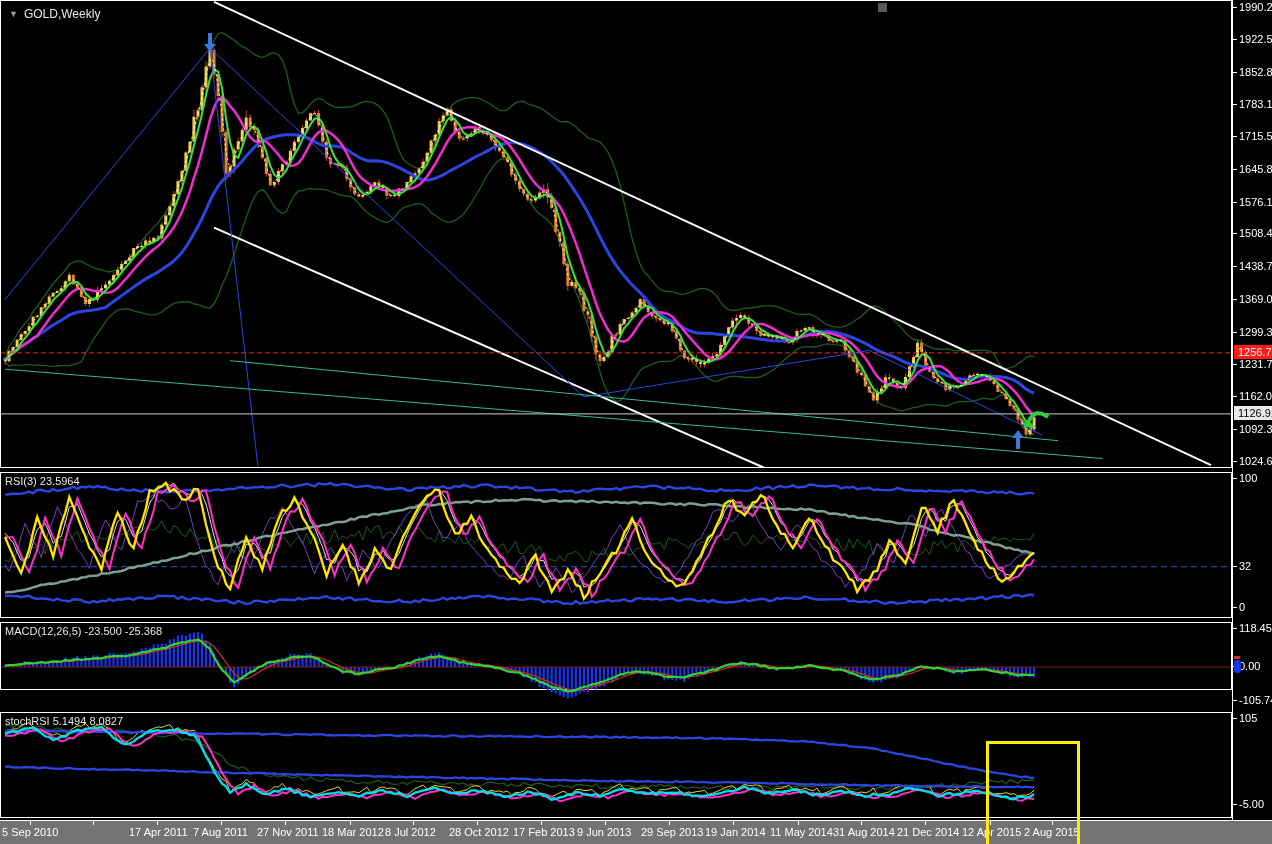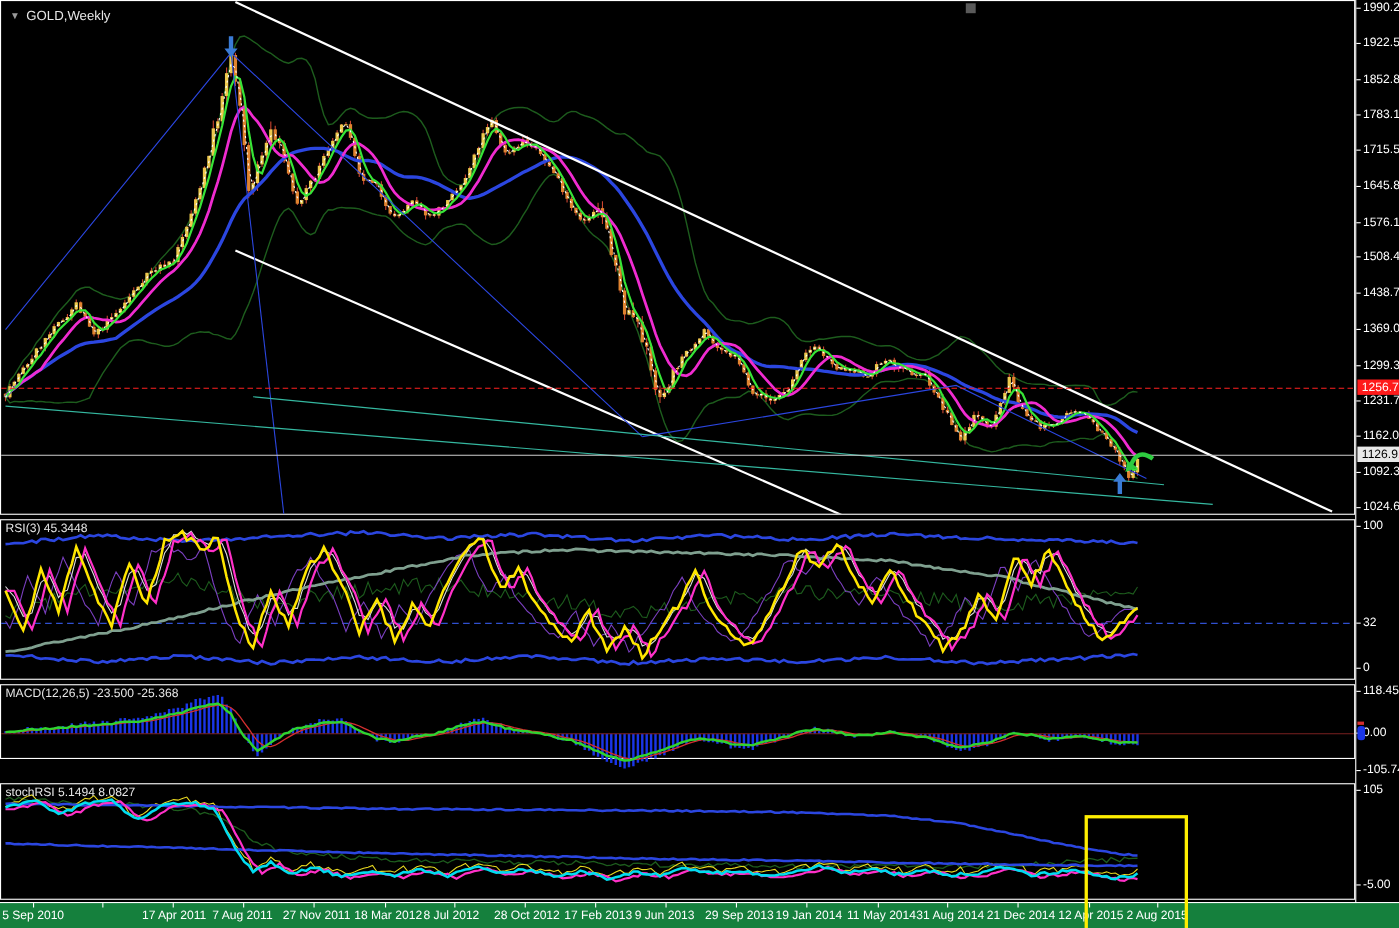--- a/index.html
+++ b/index.html
@@ -7,21 +7,21 @@
           font-family:"Liberation Sans",sans-serif;color:#fff;}
   .pane{position:absolute;left:0;width:1232px;background:#000;border:1px solid #ffffff;box-sizing:border-box;}
   .pane svg{position:absolute;left:0;top:0;}
   .pane-label{position:absolute;left:4px;top:2px;font-size:11px;color:#e6e6e6;white-space:nowrap;z-index:6;}
   #titlebar{position:absolute;left:8px;top:6px;font-size:12px;color:#e8e8e8;z-index:7;display:flex;align-items:center;gap:6px;}
   #titlebar .tri{color:#9a9a9a;font-size:9px;cursor:pointer;}
   #axis-col{position:absolute;left:1232px;top:0;width:40px;height:820px;border-left:1px solid #fff;box-sizing:border-box;background:#000;}
   .axis-label{position:absolute;left:6px;font-size:11px;color:#fff;white-space:nowrap;}
   .axis-tick{position:absolute;left:0;width:4px;height:1px;background:#fff;}
   .badge{position:absolute;left:1px;width:38px;font-size:11px;text-align:left;padding-left:4px;box-sizing:border-box;height:14px;line-height:14px;}
-  #date-strip{position:absolute;left:0;top:820px;width:1272px;height:24px;border-top:1px solid #fff;background:#15803d;box-sizing:border-box;}
+  #date-strip{position:absolute;left:0;top:820px;width:1272px;height:24px;border-top:1px solid #fff;background:#737373;box-sizing:border-box;}
   .date-label{position:absolute;top:5px;font-size:11px;color:#fff;white-space:nowrap;}
   .date-tick{position:absolute;top:0;width:1px;height:4px;background:#fff;}
   #highlight-rect{position:absolute;border:3px solid #ffee00;background:transparent;z-index:40;}
   #object-handle{position:absolute;background:#5a5a5a;z-index:8;}
   .axis-marker{position:absolute;z-index:5;}
 </style>
 </head>
 <body>
 
 <div id="screen">
@@ -318,21 +318,21 @@
         <path d="M0,93.7L1230,93.7" fill="none" stroke="#3050d0" stroke-width="1" stroke-dasharray="6,4"></path>
         <path d="M4.0,86.7L8.0,89.0L12.0,80.2L16.1,73.7L20.1,84.9L24.1,86.1L28.1,74.6L32.1,74.5L36.2,74.8L40.2,71.0L44.2,81.0L48.2,66.1L52.2,74.5L56.3,70.6L60.3,66.0L64.3,66.5L68.3,67.4L72.3,62.3L76.4,58.3L80.4,69.0L84.4,67.1L88.4,57.3L92.4,64.5L96.5,63.2L100.5,65.6L104.5,66.5L108.5,61.7L112.5,66.4L116.6,62.4L120.6,61.4L124.6,60.3L128.6,62.1L132.6,54.7L136.7,53.8L140.7,58.4L144.7,53.9L148.7,56.1L152.7,57.0L156.8,54.0L160.8,47.9L164.8,56.2L168.8,59.9L172.8,52.6L176.9,54.9L180.9,61.7L184.9,63.8L188.9,55.7L192.9,62.1L197.0,66.9L201.0,64.6L205.0,65.4L209.0,59.9L213.0,73.3L217.1,64.2L221.1,70.9L225.1,74.8L229.1,73.1L233.1,79.9L237.2,70.4L241.2,83.4L245.2,84.2L249.2,74.8L253.2,75.4L257.3,75.8L261.3,75.6L265.3,78.6L269.3,80.1L273.3,71.9L277.4,70.8L281.4,64.1L285.4,66.6L289.4,73.7L293.4,67.7L297.5,64.1L301.5,71.2L305.5,60.3L309.5,71.2L313.5,60.2L317.6,70.9L321.6,58.7L325.6,70.7L329.6,67.5L333.6,56.2L337.7,67.1L341.7,62.9L345.7,65.5L349.7,61.9L353.7,63.4L357.8,57.6L361.8,67.0L365.8,53.8L369.8,60.0L373.8,54.0L377.9,52.6L381.9,65.6L385.9,59.7L389.9,58.7L393.9,63.1L398.0,52.7L402.0,61.6L406.0,64.5L410.0,60.4L414.0,57.4L418.1,54.4L422.1,60.0L426.1,65.2L430.1,65.3L434.1,69.2L438.2,57.8L442.2,69.5L446.2,64.1L450.2,66.7L454.2,70.3L458.3,62.7L462.3,70.7L466.3,69.8L470.3,65.9L474.3,69.8L478.4,65.1L482.4,72.0L486.4,76.1L490.4,69.8L494.4,78.1L498.5,73.2L502.5,70.7L506.5,80.1L510.5,75.1L514.5,67.8L518.6,80.4L522.6,80.8L526.6,74.5L530.6,71.6L534.6,78.6L538.7,72.9L542.7,86.7L546.7,85.7L550.7,86.9L554.7,88.0L558.8,82.4L562.8,88.3L566.8,81.1L570.8,80.1L574.8,78.3L578.9,81.9L582.9,88.0L586.9,88.5L590.9,77.9L594.9,81.6L599.0,81.3L603.0,74.8L607.0,84.1L611.0,83.8L615.0,79.9L619.1,78.3L623.1,74.3L627.1,82.1L631.1,81.5L635.1,75.6L639.2,74.8L643.2,71.1L647.2,68.7L651.2,70.9L655.2,70.9L659.3,69.3L663.3,76.1L667.3,64.7L671.3,67.2L675.3,66.6L679.4,70.3L683.4,71.8L687.4,75.3L691.4,70.0L695.4,73.2L699.5,69.5L703.5,68.9L707.5,61.2L711.5,65.9L715.5,62.1L719.6,58.1L723.6,66.8L727.6,66.2L731.6,59.6L735.6,59.5L739.7,68.5L743.7,72.5L747.7,69.8L751.7,62.4L755.7,65.5L759.8,71.3L763.8,67.8L767.8,63.5L771.8,65.7L775.8,62.2L779.9,66.7L783.9,64.1L787.9,61.1L791.9,67.3L795.9,67.6L800.0,68.5L804.0,67.5L808.0,63.5L812.0,65.6L816.0,67.0L820.1,75.1L824.1,72.5L828.1,74.4L832.1,75.2L836.1,65.3L840.2,75.1L844.2,77.5L848.2,65.9L852.2,75.0L856.2,66.1L860.3,71.2L864.3,74.6L868.3,67.4L872.3,82.2L876.3,70.7L880.4,76.7L884.4,78.0L888.4,81.1L892.4,76.8L896.4,69.3L900.5,74.9L904.5,77.7L908.5,79.8L912.5,81.9L916.5,81.9L920.6,80.8L924.6,75.3L928.6,81.5L932.6,68.6L936.6,72.6L940.7,67.3L944.7,75.6L948.7,71.4L952.7,69.5L956.7,79.2L960.8,68.3L964.8,67.7L968.8,72.0L972.8,76.5L976.8,65.5L980.9,66.1L984.9,66.5L988.9,70.8L992.9,63.6L996.9,67.0L1001.0,65.7L1005.0,65.0L1009.0,68.7L1013.0,65.3L1017.0,66.7L1021.1,66.8L1025.1,65.8L1029.1,67.1L1033.1,60.6" fill="none" stroke="#1d5c1d" stroke-width="1"></path>
         <path d="M4.0,91.7L8.0,98.2L12.0,87.9L16.1,78.6L20.1,63.3L24.1,50.4L28.1,59.7L32.1,67.7L36.2,73.6L40.2,84.6L44.2,69.8L48.2,56.5L52.2,46.8L56.3,33.5L60.3,41.9L64.3,50.2L68.3,59.4L72.3,67.1L76.4,76.9L80.4,80.7L84.4,87.7L88.4,95.5L92.4,80.4L96.5,68.3L100.5,56.2L104.5,46.9L108.5,53.1L112.5,63.7L116.6,73.3L120.6,77.0L124.6,63.1L128.6,55.2L132.6,43.9L136.7,27.6L140.7,28.9L144.7,26.1L148.7,24.6L152.7,21.5L156.8,28.8L160.8,26.9L164.8,29.9L168.8,35.5L172.8,35.9L176.9,33.6L180.9,26.7L184.9,27.0L188.9,41.1L192.9,57.0L197.0,69.8L201.0,82.5L205.0,93.6L209.0,96.8L213.0,107.6L217.1,111.8L221.1,99.6L225.1,86.3L229.1,79.0L233.1,67.8L237.2,75.4L241.2,84.3L245.2,86.6L249.2,95.5L253.2,82.3L257.3,74.4L261.3,61.8L265.3,52.2L269.3,44.8L273.3,45.2L277.4,41.3L281.4,33.8L285.4,40.7L289.4,50.9L293.4,56.1L297.5,62.9L301.5,68.8L305.5,79.0L309.5,90.0L313.5,101.1L317.6,90.9L321.6,86.2L325.6,80.4L329.6,74.3L333.6,81.2L337.7,92.8L341.7,95.2L345.7,107.3L349.7,99.7L353.7,94.7L357.8,88.2L361.8,76.9L365.8,82.4L369.8,86.7L373.8,93.5L377.9,94.6L381.9,86.0L385.9,76.0L389.9,67.3L393.9,61.5L398.0,54.6L402.0,47.9L406.0,41.6L410.0,37.4L414.0,32.3L418.1,31.0L422.1,27.3L426.1,27.8L430.1,41.2L434.1,50.8L438.2,57.0L442.2,64.5L446.2,64.5L450.2,56.6L454.2,56.1L458.3,49.4L462.3,57.0L466.3,67.7L470.3,73.1L474.3,77.5L478.4,82.7L482.4,85.9L486.4,92.7L490.4,93.6L494.4,99.0L498.5,103.2L502.5,102.9L506.5,106.8L510.5,102.6L514.5,92.9L518.6,86.7L522.6,82.4L526.6,95.0L530.6,99.8L534.6,104.8L538.7,114.3L542.7,108.5L546.7,104.0L550.7,103.2L554.7,95.0L558.8,100.6L562.8,108.2L566.8,109.4L570.8,119.8L574.8,115.6L578.9,105.4L582.9,103.9L586.9,99.2L590.9,92.8L594.9,86.8L599.0,80.9L603.0,81.5L607.0,73.9L611.0,64.2L615.0,58.7L619.1,51.7L623.1,59.2L627.1,70.6L631.1,78.7L635.1,84.3L639.2,89.7L643.2,92.8L647.2,94.9L651.2,101.1L655.2,104.3L659.3,105.4L663.3,109.6L667.3,108.3L671.3,107.3L675.3,100.9L679.4,96.7L683.4,88.3L687.4,83.9L691.4,75.4L695.4,68.0L699.5,65.4L703.5,57.7L707.5,50.6L711.5,39.4L715.5,37.1L719.6,36.7L723.6,44.9L727.6,46.2L731.6,49.0L735.6,44.1L739.7,38.1L743.7,37.3L747.7,31.9L751.7,34.5L755.7,44.8L759.8,52.3L763.8,57.7L767.8,64.8L771.8,65.1L775.8,72.2L779.9,77.1L783.9,71.2L787.9,63.2L791.9,56.6L795.9,51.9L800.0,54.9L804.0,63.9L808.0,69.5L812.0,75.5L816.0,77.7L820.1,87.3L824.1,89.1L828.1,91.9L832.1,96.7L836.1,103.1L840.2,104.9L844.2,114.4L848.2,108.5L852.2,104.2L856.2,104.9L860.3,97.3L864.3,96.0L868.3,84.3L872.3,80.1L876.3,70.3L880.4,74.0L884.4,82.0L888.4,85.7L892.4,90.0L896.4,79.8L900.5,66.9L904.5,55.2L908.5,42.9L912.5,42.8L916.5,50.8L920.6,56.2L924.6,63.9L928.6,52.4L932.6,51.2L936.6,39.3L940.7,36.2L944.7,44.4L948.7,48.8L952.7,56.0L956.7,64.5L960.8,69.8L964.8,78.2L968.8,80.1L972.8,89.0L976.8,93.9L980.9,94.5L984.9,102.9L988.9,105.5L992.9,102.9L996.9,102.1L1001.0,97.7L1005.0,92.1L1009.0,92.2L1013.0,87.0L1017.0,83.3L1021.1,81.0L1025.1,81.0L1029.1,81.0L1033.1,81.0" fill="none" stroke="#7a3fbf" stroke-width="1"></path>
         <path d="M4.0,60.2L8.0,65.0L12.0,69.5L16.1,79.0L20.1,87.2L24.1,86.0L28.1,84.2L32.1,69.3L36.2,56.5L40.2,53.2L44.2,50.6L48.2,59.3L52.2,70.3L56.3,65.0L60.3,63.5L64.3,49.3L68.3,33.9L72.3,33.3L76.4,30.6L80.4,40.8L84.4,50.0L88.4,61.0L92.4,67.7L96.5,77.4L100.5,84.2L104.5,79.3L108.5,76.7L112.5,60.9L116.6,48.5L120.6,45.3L124.6,46.2L128.6,55.3L132.6,63.6L136.7,60.9L140.7,58.4L144.7,43.8L148.7,29.7L152.7,24.0L156.8,13.1L160.8,12.9L164.8,9.5L168.8,12.9L172.8,10.0L176.9,16.0L180.9,18.2L184.9,20.1L188.9,22.0L192.9,18.1L197.0,17.1L201.0,21.4L205.0,30.9L209.0,46.4L213.0,63.0L217.1,76.8L221.1,86.0L225.1,98.6L229.1,103.0L233.1,101.9L237.2,96.5L241.2,85.3L245.2,71.1L249.2,71.4L253.2,70.2L257.3,75.9L261.3,86.2L265.3,79.8L269.3,80.2L273.3,65.3L277.4,55.1L281.4,43.5L285.4,38.3L289.4,31.8L293.4,27.6L297.5,29.5L301.5,31.2L305.5,38.2L309.5,48.0L313.5,54.5L317.6,64.3L321.6,74.2L325.6,86.5L329.6,86.8L333.6,90.3L337.7,81.1L341.7,74.9L345.7,75.6L349.7,78.9L353.7,84.3L357.8,98.0L361.8,95.0L365.8,98.9L369.8,90.7L373.8,81.3L377.9,80.7L381.9,76.8L385.9,84.0L389.9,87.1L393.9,85.9L398.0,80.7L402.0,70.6L406.0,61.5L410.0,52.5L414.0,45.2L418.1,37.6L422.1,31.3L426.1,24.7L430.1,21.5L434.1,16.5L438.2,16.0L442.2,21.8L446.2,27.7L450.2,39.0L454.2,48.9L458.3,52.4L462.3,52.0L466.3,51.7L470.3,43.3L474.3,47.5L478.4,50.0L482.4,57.5L486.4,66.1L490.4,72.3L494.4,76.7L498.5,83.7L502.5,86.0L506.5,93.1L510.5,96.0L514.5,98.9L518.6,103.6L522.6,101.0L526.6,97.5L530.6,91.5L534.6,83.4L538.7,87.3L542.7,87.7L546.7,97.8L550.7,106.1L554.7,105.5L558.8,108.4L562.8,104.6L566.8,97.2L570.8,100.0L574.8,99.8L578.9,103.7L582.9,114.2L586.9,112.4L590.9,112.3L594.9,109.0L599.0,100.4L603.0,95.8L607.0,89.6L611.0,82.5L615.0,79.4L619.1,71.6L623.1,66.2L627.1,58.6L631.1,49.0L635.1,50.2L639.2,52.9L643.2,62.0L647.2,71.8L651.2,79.6L655.2,84.6L659.3,88.9L663.3,94.3L667.3,97.4L671.3,101.6L675.3,105.9L679.4,105.8L683.4,107.6L687.4,103.1L691.4,100.0L695.4,91.4L699.5,86.5L703.5,76.7L707.5,69.8L711.5,63.4L715.5,54.7L719.6,49.0L723.6,38.1L727.6,32.6L731.6,26.1L735.6,29.5L739.7,30.1L743.7,36.4L747.7,34.2L751.7,32.3L755.7,29.1L759.8,22.5L763.8,23.5L767.8,26.5L771.8,32.4L775.8,41.4L779.9,49.9L783.9,53.1L787.9,61.3L791.9,64.4L795.9,65.0L800.0,63.1L804.0,55.9L808.0,48.5L812.0,46.6L816.0,49.2L820.1,54.2L824.1,62.8L828.1,67.4L832.1,76.3L836.1,78.7L840.2,85.8L844.2,89.7L848.2,95.1L852.2,98.8L856.2,108.1L860.3,105.6L864.3,108.5L868.3,105.6L872.3,98.6L876.3,98.3L880.4,87.1L884.4,83.9L888.4,71.4L892.4,71.2L896.4,70.3L900.5,74.5L904.5,81.7L908.5,77.8L912.5,72.6L916.5,60.0L920.6,45.4L924.6,38.6L928.6,36.3L932.6,39.4L936.6,48.5L940.7,44.8L944.7,48.5L948.7,35.0L952.7,32.4L956.7,30.5L960.8,31.3L964.8,40.3L968.8,47.7L972.8,55.0L976.8,64.8L980.9,68.9L984.9,78.9L988.9,82.9L992.9,88.3L996.9,96.0L1001.0,97.9L1005.0,101.2L1009.0,102.2L1013.0,98.2L1017.0,94.4L1021.1,91.9L1025.1,85.6L1029.1,83.5L1033.1,79.2" fill="none" stroke="#dedede" stroke-width="1"></path>
         <path d="M4.0,119.4L8.0,119.0L12.0,118.9L16.1,118.1L20.1,117.4L24.1,116.7L28.1,115.7L32.1,114.4L36.2,113.2L40.2,111.8L44.2,111.5L48.2,110.5L52.2,110.7L56.3,110.1L60.3,108.6L64.3,108.2L68.3,107.0L72.3,106.1L76.4,106.4L80.4,104.5L84.4,104.2L88.4,102.9L92.4,102.8L96.5,102.5L100.5,100.4L104.5,100.4L108.5,100.2L112.5,99.0L116.6,98.8L120.6,98.0L124.6,96.7L128.6,94.5L132.6,94.7L136.7,93.0L140.7,93.1L144.7,91.8L148.7,91.0L152.7,89.3L156.8,89.7L160.8,87.7L164.8,87.7L168.8,86.5L172.8,85.1L176.9,84.8L180.9,83.7L184.9,82.6L188.9,80.3L192.9,81.0L197.0,80.0L201.0,77.8L205.0,78.1L209.0,77.2L213.0,76.0L217.1,73.7L221.1,72.6L225.1,72.1L229.1,72.5L233.1,71.0L237.2,70.7L241.2,68.3L245.2,68.6L249.2,67.6L253.2,67.0L257.3,65.0L261.3,63.9L265.3,62.8L269.3,63.2L273.3,62.3L277.4,60.9L281.4,59.7L285.4,59.4L289.4,58.4L293.4,57.6L297.5,56.3L301.5,56.3L305.5,55.0L309.5,54.6L313.5,53.2L317.6,53.5L321.6,51.9L325.6,52.0L329.6,51.0L333.6,49.5L337.7,49.1L341.7,48.9L345.7,48.2L349.7,45.9L353.7,46.5L357.8,44.1L361.8,43.6L365.8,43.7L369.8,41.8L373.8,41.0L377.9,41.8L381.9,40.6L385.9,40.3L389.9,38.8L393.9,38.3L398.0,37.5L402.0,37.1L406.0,35.4L410.0,34.4L414.0,34.5L418.1,32.6L422.1,31.6L426.1,31.6L430.1,32.5L434.1,32.1L438.2,31.0L442.2,31.4L446.2,29.8L450.2,30.1L454.2,29.2L458.3,29.2L462.3,28.7L466.3,28.4L470.3,29.9L474.3,27.9L478.4,27.9L482.4,29.1L486.4,28.7L490.4,28.6L494.4,26.8L498.5,27.9L502.5,27.2L506.5,27.4L510.5,27.0L514.5,27.7L518.6,26.9L522.6,26.0L526.6,26.2L530.6,26.4L534.6,27.2L538.7,26.8L542.7,28.6L546.7,28.2L550.7,27.4L554.7,27.3L558.8,28.7L562.8,28.0L566.8,27.9L570.8,27.8L574.8,29.1L578.9,27.8L582.9,28.1L586.9,28.9L590.9,27.8L594.9,28.9L599.0,29.8L603.0,28.8L607.0,28.7L611.0,29.7L615.0,28.7L619.1,29.8L623.1,29.5L627.1,30.2L631.1,29.3L635.1,29.0L639.2,30.7L643.2,29.6L647.2,29.8L651.2,29.7L655.2,30.2L659.3,31.3L663.3,31.4L667.3,30.4L671.3,30.6L675.3,31.7L679.4,30.6L683.4,32.2L687.4,30.5L691.4,30.6L695.4,31.3L699.5,32.0L703.5,32.4L707.5,31.2L711.5,31.2L715.5,31.3L719.6,32.2L723.6,33.1L727.6,32.8L731.6,33.7L735.6,33.0L739.7,33.2L743.7,34.5L747.7,34.8L751.7,33.1L755.7,34.2L759.8,33.7L763.8,35.3L767.8,35.0L771.8,34.7L775.8,35.5L779.9,36.0L783.9,36.3L787.9,35.7L791.9,36.4L795.9,37.0L800.0,35.6L804.0,36.8L808.0,36.1L812.0,37.0L816.0,38.4L820.1,37.9L824.1,38.6L828.1,40.8L832.1,40.6L836.1,40.8L840.2,41.9L844.2,41.6L848.2,43.6L852.2,43.1L856.2,44.7L860.3,44.9L864.3,44.8L868.3,45.9L872.3,46.8L876.3,46.3L880.4,47.5L884.4,48.3L888.4,48.4L892.4,49.3L896.4,50.3L900.5,50.5L904.5,49.9L908.5,50.4L912.5,51.2L916.5,52.1L920.6,53.2L924.6,54.3L928.6,56.8L932.6,57.2L936.6,58.7L940.7,59.6L944.7,60.1L948.7,61.4L952.7,62.6L956.7,61.9L960.8,62.8L964.8,64.0L968.8,64.7L972.8,67.5L976.8,67.8L980.9,69.5L984.9,68.7L988.9,69.5L992.9,71.4L996.9,71.6L1001.0,73.0L1005.0,75.2L1009.0,74.7L1013.0,76.5L1017.0,76.7L1021.1,78.6L1025.1,78.2L1029.1,79.8L1033.1,80.8" fill="none" stroke="#7fa08f" stroke-width="2.5"></path>
         <path d="M4.0,21.6L8.0,21.3L12.0,20.7L16.1,20.8L20.1,20.9L24.1,19.8L28.1,18.6L32.1,20.3L36.2,17.0L40.2,16.8L44.2,18.0L48.2,18.6L52.2,16.0L56.3,18.0L60.3,17.1L64.3,16.2L68.3,15.5L72.3,13.6L76.4,15.9L80.4,13.7L84.4,14.5L88.4,13.2L92.4,14.6L96.5,13.1L100.5,14.3L104.5,13.8L108.5,16.0L112.5,16.4L116.6,17.2L120.6,15.6L124.6,17.1L128.6,17.6L132.6,16.6L136.7,17.7L140.7,18.7L144.7,16.2L148.7,17.7L152.7,17.3L156.8,17.5L160.8,18.1L164.8,19.5L168.8,18.8L172.8,18.2L176.9,19.9L180.9,18.4L184.9,17.2L188.9,16.9L192.9,18.4L197.0,17.7L201.0,18.4L205.0,16.7L209.0,18.3L213.0,16.9L217.1,16.4L221.1,17.5L225.1,16.4L229.1,15.8L233.1,16.1L237.2,14.5L241.2,14.0L245.2,15.3L249.2,14.7L253.2,14.3L257.3,14.4L261.3,13.6L265.3,14.8L269.3,14.2L273.3,14.4L277.4,12.6L281.4,11.7L285.4,12.9L289.4,14.2L293.4,13.6L297.5,12.4L301.5,12.0L305.5,10.7L309.5,11.8L313.5,13.3L317.6,10.2L321.6,11.3L325.6,11.2L329.6,10.0L333.6,12.3L337.7,12.0L341.7,10.9L345.7,11.3L349.7,12.3L353.7,13.9L357.8,13.9L361.8,13.3L365.8,12.6L369.8,13.5L373.8,14.7L377.9,14.3L381.9,15.3L385.9,16.5L389.9,16.0L393.9,15.7L398.0,15.0L402.0,15.3L406.0,17.6L410.0,17.7L414.0,15.4L418.1,14.6L422.1,14.7L426.1,15.8L430.1,13.6L434.1,14.8L438.2,14.6L442.2,13.4L446.2,15.4L450.2,15.0L454.2,12.9L458.3,13.9L462.3,12.1L466.3,12.8L470.3,14.6L474.3,14.0L478.4,12.2L482.4,11.5L486.4,11.5L490.4,12.7L494.4,14.6L498.5,13.7L502.5,13.9L506.5,13.9L510.5,15.9L514.5,13.5L518.6,15.2L522.6,14.7L526.6,14.5L530.6,14.6L534.6,17.3L538.7,17.5L542.7,17.1L546.7,17.0L550.7,16.6L554.7,16.6L558.8,19.2L562.8,17.9L566.8,18.1L570.8,17.7L574.8,19.7L578.9,19.0L582.9,17.2L586.9,18.7L590.9,17.0L594.9,15.9L599.0,15.7L603.0,16.0L607.0,16.3L611.0,16.3L615.0,15.0L619.1,16.8L623.1,14.8L627.1,14.6L631.1,13.9L635.1,13.2L639.2,14.1L643.2,14.2L647.2,13.1L651.2,12.8L655.2,12.8L659.3,14.2L663.3,15.8L667.3,13.5L671.3,14.5L675.3,15.6L679.4,15.0L683.4,15.4L687.4,14.2L691.4,15.9L695.4,16.0L699.5,15.6L703.5,17.3L707.5,18.1L711.5,17.7L715.5,18.4L719.6,16.0L723.6,17.7L727.6,17.2L731.6,17.9L735.6,17.1L739.7,17.4L743.7,17.9L747.7,17.7L751.7,16.6L755.7,14.5L759.8,16.5L763.8,14.6L767.8,13.6L771.8,16.2L775.8,13.9L779.9,13.1L783.9,14.4L787.9,13.9L791.9,12.2L795.9,14.5L800.0,14.0L804.0,13.9L808.0,11.8L812.0,11.7L816.0,12.9L820.1,13.0L824.1,13.5L828.1,13.1L832.1,12.7L836.1,12.9L840.2,15.4L844.2,14.1L848.2,14.6L852.2,13.8L856.2,16.3L860.3,15.4L864.3,15.4L868.3,14.7L872.3,17.0L876.3,16.4L880.4,17.0L884.4,17.1L888.4,17.3L892.4,16.6L896.4,15.1L900.5,16.0L904.5,17.2L908.5,17.1L912.5,17.8L916.5,17.7L920.6,17.5L924.6,18.6L928.6,17.3L932.6,18.1L936.6,17.8L940.7,18.4L944.7,18.2L948.7,19.0L952.7,17.4L956.7,17.6L960.8,17.2L964.8,18.7L968.8,17.4L972.8,17.5L976.8,19.1L980.9,18.9L984.9,20.0L988.9,19.7L992.9,18.3L996.9,19.5L1001.0,18.7L1005.0,20.5L1009.0,18.6L1013.0,20.1L1017.0,21.3L1021.1,21.2L1025.1,20.3L1029.1,19.7L1033.1,20.6" fill="none" stroke="#2b46e0" stroke-width="2.4"></path>
         <path d="M4.0,122.9L8.0,122.7L12.0,123.0L16.1,123.2L20.1,124.2L24.1,123.2L28.1,122.7L32.1,125.0L36.2,126.0L40.2,125.4L44.2,125.8L48.2,126.2L52.2,127.5L56.3,125.6L60.3,127.4L64.3,127.6L68.3,128.5L72.3,126.2L76.4,126.5L80.4,127.1L84.4,129.0L88.4,129.7L92.4,128.1L96.5,129.3L100.5,127.8L104.5,128.3L108.5,126.2L112.5,128.0L116.6,126.2L120.6,126.7L124.6,125.6L128.6,125.5L132.6,126.8L136.7,124.6L140.7,124.4L144.7,125.8L148.7,125.5L152.7,125.4L156.8,122.7L160.8,123.0L164.8,123.0L168.8,123.2L172.8,122.9L176.9,125.9L180.9,123.7L184.9,125.9L188.9,126.6L192.9,125.0L197.0,125.4L201.0,127.2L205.0,125.7L209.0,126.1L213.0,127.7L217.1,128.3L221.1,127.6L225.1,127.0L229.1,129.1L233.1,130.4L237.2,127.9L241.2,129.5L245.2,130.9L249.2,130.4L253.2,127.9L257.3,127.6L261.3,128.6L265.3,129.5L269.3,127.7L273.3,128.8L277.4,126.6L281.4,126.5L285.4,126.7L289.4,126.8L293.4,127.2L297.5,125.1L301.5,126.5L305.5,125.9L309.5,124.9L313.5,125.0L317.6,125.4L321.6,124.0L325.6,123.3L329.6,125.0L333.6,125.9L337.7,124.6L341.7,126.7L345.7,125.0L349.7,124.4L353.7,127.2L357.8,126.6L361.8,126.4L365.8,125.7L369.8,127.7L373.8,128.4L377.9,128.0L381.9,128.6L385.9,129.1L389.9,129.1L393.9,128.3L398.0,126.8L402.0,128.7L406.0,129.0L410.0,129.6L414.0,127.6L418.1,129.1L422.1,126.1L426.1,127.3L430.1,127.8L434.1,127.4L438.2,126.4L442.2,124.7L446.2,126.7L450.2,125.0L454.2,125.7L458.3,124.3L462.3,125.6L466.3,124.4L470.3,123.3L474.3,123.0L478.4,123.0L482.4,124.5L486.4,122.8L490.4,123.3L494.4,124.0L498.5,125.5L502.5,124.9L506.5,126.5L510.5,125.8L514.5,125.7L518.6,126.9L522.6,126.9L526.6,125.9L530.6,125.4L534.6,126.2L538.7,126.4L542.7,129.3L546.7,127.7L550.7,129.1L554.7,128.0L558.8,129.0L562.8,130.7L566.8,130.4L570.8,131.2L574.8,128.0L578.9,130.7L582.9,129.7L586.9,129.7L590.9,128.0L594.9,129.7L599.0,128.1L603.0,128.1L607.0,126.6L611.0,128.6L615.0,127.6L619.1,127.5L623.1,126.2L627.1,128.1L631.1,128.0L635.1,125.6L639.2,125.1L643.2,126.3L647.2,125.5L651.2,126.5L655.2,125.7L659.3,127.0L663.3,126.4L667.3,125.6L671.3,125.3L675.3,127.6L679.4,127.8L683.4,126.2L687.4,126.0L691.4,126.3L695.4,127.9L699.5,128.1L703.5,127.0L707.5,129.1L711.5,126.9L715.5,128.7L719.6,129.0L723.6,129.7L727.6,129.2L731.6,129.2L735.6,128.6L739.7,128.0L743.7,126.4L747.7,128.3L751.7,127.1L755.7,126.6L759.8,126.0L763.8,125.9L767.8,127.9L771.8,127.5L775.8,125.1L779.9,125.9L783.9,124.9L787.9,125.1L791.9,125.5L795.9,125.9L800.0,125.3L804.0,123.5L808.0,124.5L812.0,125.8L816.0,126.5L820.1,126.4L824.1,126.5L828.1,126.4L832.1,126.4L836.1,126.4L840.2,126.1L844.2,125.5L848.2,128.3L852.2,127.6L856.2,128.8L860.3,129.0L864.3,128.3L868.3,129.4L872.3,127.9L876.3,127.8L880.4,129.5L884.4,130.8L888.4,129.3L892.4,129.3L896.4,130.7L900.5,129.9L904.5,129.9L908.5,127.9L912.5,129.3L916.5,128.5L920.6,128.4L924.6,129.6L928.6,127.0L932.6,127.1L936.6,126.2L940.7,128.1L944.7,125.8L948.7,128.0L952.7,126.2L956.7,125.7L960.8,127.7L964.8,126.1L968.8,125.4L972.8,126.2L976.8,125.0L980.9,123.9L984.9,126.5L988.9,124.8L992.9,123.5L996.9,123.6L1001.0,122.6L1005.0,124.7L1009.0,124.7L1013.0,122.3L1017.0,122.3L1021.1,123.6L1025.1,122.5L1029.1,121.6L1033.1,122.5" fill="none" stroke="#2b46e0" stroke-width="2.4"></path>
         <path d="M4.0,64.2L8.0,64.2L12.0,64.2L16.1,73.4L20.1,82.2L24.1,91.7L28.1,99.1L32.1,87.4L36.2,76.8L40.2,59.3L44.2,44.7L48.2,55.2L52.2,64.4L56.3,71.0L60.3,83.6L64.3,66.7L68.3,51.6L72.3,40.5L76.4,25.4L80.4,35.0L84.4,44.4L88.4,54.8L92.4,63.6L96.5,74.9L100.5,79.2L104.5,87.1L108.5,96.1L112.5,78.9L116.6,65.1L120.6,51.3L124.6,40.6L128.6,47.7L132.6,59.9L136.7,70.7L140.7,74.9L144.7,59.1L148.7,50.1L152.7,37.2L156.8,18.6L160.8,20.0L164.8,16.9L168.8,15.2L172.8,11.6L176.9,20.0L180.9,17.8L184.9,21.2L188.9,27.6L192.9,28.1L197.0,25.5L201.0,17.6L205.0,18.0L209.0,34.0L213.0,52.2L217.1,66.7L221.1,81.3L225.1,93.9L229.1,97.6L233.1,109.9L237.2,114.7L241.2,100.8L245.2,85.6L249.2,77.3L253.2,64.5L257.3,73.2L261.3,83.3L265.3,86.0L269.3,96.1L273.3,81.1L277.4,72.0L281.4,57.6L285.4,46.6L289.4,38.2L293.4,38.6L297.5,34.3L301.5,25.7L305.5,33.6L309.5,45.2L313.5,51.1L317.6,58.9L321.6,65.7L325.6,77.2L329.6,89.9L333.6,102.5L337.7,90.8L341.7,85.5L345.7,78.8L349.7,71.9L353.7,79.8L357.8,93.0L361.8,95.8L365.8,109.5L369.8,100.9L373.8,95.2L377.9,87.7L381.9,74.9L385.9,81.1L389.9,86.0L393.9,93.8L398.0,95.1L402.0,85.2L406.0,73.9L410.0,63.9L414.0,57.2L418.1,49.4L422.1,41.8L426.1,34.6L430.1,29.7L434.1,24.0L438.2,22.4L442.2,18.3L446.2,18.9L450.2,34.1L454.2,45.1L458.3,52.2L462.3,60.7L466.3,60.7L470.3,51.7L474.3,51.1L478.4,43.5L482.4,52.1L486.4,64.3L490.4,70.5L494.4,75.5L498.5,81.5L502.5,85.2L506.5,92.9L510.5,93.9L514.5,100.0L518.6,104.8L522.6,104.5L526.6,108.9L530.6,104.2L534.6,93.1L538.7,86.0L542.7,81.1L546.7,95.5L550.7,101.0L554.7,106.7L558.8,117.5L562.8,110.9L566.8,105.8L570.8,104.9L574.8,95.6L578.9,101.8L582.9,110.6L586.9,112.0L590.9,123.8L594.9,119.0L599.0,107.4L603.0,105.6L607.0,100.3L611.0,93.0L615.0,86.1L619.1,79.4L623.1,80.1L627.1,71.4L631.1,60.4L635.1,54.1L639.2,46.1L643.2,54.6L647.2,67.6L651.2,76.9L655.2,83.3L659.3,89.4L663.3,93.0L667.3,95.4L671.3,102.4L675.3,106.1L679.4,107.4L683.4,112.1L687.4,110.7L691.4,109.6L695.4,102.2L699.5,97.4L703.5,87.9L707.5,82.8L711.5,73.2L715.5,64.7L719.6,61.7L723.6,52.9L727.6,44.9L731.6,32.1L735.6,29.4L739.7,29.0L743.7,38.4L747.7,39.8L751.7,43.0L755.7,37.4L759.8,30.6L763.8,29.7L767.8,23.5L771.8,26.4L775.8,38.2L779.9,46.8L783.9,52.9L787.9,61.0L791.9,61.4L795.9,69.5L800.0,75.1L804.0,68.4L808.0,59.2L812.0,51.7L816.0,46.3L820.1,49.7L824.1,60.0L828.1,66.5L832.1,73.2L836.1,75.8L840.2,86.7L844.2,88.8L848.2,92.0L852.2,97.5L856.2,104.8L860.3,106.8L864.3,117.6L868.3,111.0L872.3,106.0L876.3,106.8L880.4,98.2L884.4,96.7L888.4,83.3L892.4,78.5L896.4,67.3L900.5,71.5L904.5,80.7L908.5,84.9L912.5,89.8L916.5,78.2L920.6,63.5L924.6,50.1L928.6,36.1L932.6,35.9L936.6,45.1L940.7,51.2L944.7,60.0L948.7,46.9L952.7,45.5L956.7,32.0L960.8,28.4L964.8,37.8L968.8,42.8L972.8,51.1L976.8,60.7L980.9,66.8L984.9,76.4L988.9,78.5L992.9,88.7L996.9,94.3L1001.0,95.0L1005.0,104.5L1009.0,107.5L1013.0,104.6L1017.0,103.6L1021.1,98.6L1025.1,92.2L1029.1,92.3L1033.1,86.3" fill="none" stroke="#ff30c8" stroke-width="2"></path>
         <path d="M4.0,64.0L8.0,73.5L12.0,82.6L16.1,92.4L20.1,100.0L24.1,87.9L28.1,77.0L32.1,59.0L36.2,43.9L40.2,54.8L44.2,64.2L48.2,71.1L52.2,84.0L56.3,66.6L60.3,51.0L64.3,39.6L68.3,24.0L72.3,33.9L76.4,43.6L80.4,54.4L84.4,63.4L88.4,75.0L92.4,79.4L96.5,87.6L100.5,96.9L104.5,79.1L108.5,64.9L112.5,50.7L116.6,39.7L120.6,47.0L124.6,59.5L128.6,70.7L132.6,75.1L136.7,58.7L140.7,49.5L144.7,36.1L148.7,17.0L152.7,18.5L156.8,15.3L160.8,13.5L164.8,9.8L168.8,18.4L172.8,16.2L176.9,19.6L180.9,26.2L184.9,26.8L188.9,24.1L192.9,15.9L197.0,16.3L201.0,32.9L205.0,51.6L209.0,66.6L213.0,81.6L217.1,94.6L221.1,98.4L225.1,111.1L229.1,116.1L233.1,101.7L237.2,86.1L241.2,77.5L245.2,64.3L249.2,73.3L253.2,83.7L257.3,86.4L261.3,96.9L265.3,81.4L269.3,72.0L273.3,57.2L277.4,45.9L281.4,37.2L285.4,37.7L289.4,33.1L293.4,24.3L297.5,32.5L301.5,44.4L305.5,50.6L309.5,58.5L313.5,65.5L317.6,77.4L321.6,90.5L325.6,103.4L329.6,91.4L333.6,86.0L337.7,79.1L341.7,72.0L345.7,80.1L349.7,93.7L353.7,96.6L357.8,110.7L361.8,101.8L365.8,96.0L369.8,88.3L373.8,75.1L377.9,81.4L381.9,86.5L385.9,94.5L389.9,95.8L393.9,85.7L398.0,74.0L402.0,63.7L406.0,56.8L410.0,48.7L414.0,40.9L418.1,33.5L422.1,28.5L426.1,22.6L430.1,21.0L434.1,16.7L438.2,17.3L442.2,33.0L446.2,44.3L450.2,51.6L454.2,60.4L458.3,60.4L462.3,51.1L466.3,50.5L470.3,42.7L474.3,51.6L478.4,64.1L482.4,70.5L486.4,75.7L490.4,81.8L494.4,85.6L498.5,93.6L502.5,94.6L506.5,101.0L510.5,105.9L514.5,105.6L518.6,110.1L522.6,105.2L526.6,93.8L530.6,86.5L534.6,81.5L538.7,96.3L542.7,102.0L546.7,107.8L550.7,119.0L554.7,112.2L558.8,106.9L562.8,106.0L566.8,96.3L570.8,102.8L574.8,111.8L578.9,113.3L582.9,125.5L586.9,120.5L590.9,108.6L594.9,106.7L599.0,101.2L603.0,93.7L607.0,86.6L611.0,79.7L615.0,80.4L619.1,71.5L623.1,60.1L627.1,53.6L631.1,45.3L635.1,54.1L639.2,67.5L643.2,77.1L647.2,83.7L651.2,90.0L655.2,93.7L659.3,96.2L663.3,103.4L667.3,107.2L671.3,108.5L675.3,113.4L679.4,112.0L683.4,110.8L687.4,103.2L691.4,98.3L695.4,88.4L699.5,83.2L703.5,73.2L707.5,64.6L711.5,61.4L715.5,52.4L719.6,44.1L723.6,30.9L727.6,28.2L731.6,27.7L735.6,37.4L739.7,38.8L743.7,42.2L747.7,36.4L751.7,29.4L755.7,28.4L759.8,22.1L763.8,25.1L767.8,37.2L771.8,46.1L775.8,52.4L779.9,60.7L783.9,61.1L787.9,69.4L791.9,75.2L795.9,68.3L800.0,58.8L804.0,51.2L808.0,45.6L812.0,49.1L816.0,59.7L820.1,66.3L824.1,73.3L828.1,76.0L832.1,87.2L836.1,89.4L840.2,92.7L844.2,98.3L848.2,105.8L852.2,107.9L856.2,119.1L860.3,112.2L864.3,107.1L868.3,107.9L872.3,99.0L876.3,97.5L880.4,83.7L884.4,78.8L888.4,67.2L892.4,71.5L896.4,81.0L900.5,85.3L904.5,90.3L908.5,78.4L912.5,63.2L916.5,49.4L920.6,35.0L924.6,34.9L928.6,44.3L932.6,50.6L936.6,59.7L940.7,46.2L944.7,44.7L948.7,30.8L952.7,27.1L956.7,36.8L960.8,41.9L964.8,50.5L968.8,60.4L972.8,66.7L976.8,76.6L980.9,78.7L984.9,89.2L988.9,95.0L992.9,95.7L996.9,105.5L1001.0,108.7L1005.0,105.6L1009.0,104.6L1013.0,99.5L1017.0,92.9L1021.1,93.0L1025.1,86.8L1029.1,82.5L1033.1,79.8" fill="none" stroke="#ffe600" stroke-width="2.3"></path>
       </svg>
-    <div class="pane-label">RSI(3) 45.3448</div>
+    <div class="pane-label">RSI(3) 23.5964</div>
   </div>
 
   <div class="pane" id="macd-pane" style="top:622px;height:68px;">
     <svg id="macd-svg" width="1230" height="86">
         <path d="M4.0,44.0L4.0,41.8M8.0,44.0L8.0,42.3M12.0,44.0L12.0,42.4M16.1,44.0L16.1,41.8M20.1,44.0L20.1,40.7M24.1,44.0L24.1,37.9M28.1,44.0L28.1,38.7M32.1,44.0L32.1,39.0M36.2,44.0L36.2,38.1M40.2,44.0L40.2,38.8M44.2,44.0L44.2,39.6M48.2,44.0L48.2,38.7M52.2,44.0L52.2,37.5M56.3,44.0L56.3,36.9M60.3,44.0L60.3,38.0M64.3,44.0L64.3,34.5M68.3,44.0L68.3,36.7M72.3,44.0L72.3,34.6M76.4,44.0L76.4,32.9M80.4,44.0L80.4,34.7M84.4,44.0L84.4,32.9M88.4,44.0L88.4,34.9M92.4,44.0L92.4,32.2M96.5,44.0L96.5,32.6M100.5,44.0L100.5,34.2M104.5,44.0L104.5,32.3M108.5,44.0L108.5,30.0M112.5,44.0L112.5,29.8M116.6,44.0L116.6,30.7M120.6,44.0L120.6,30.2M124.6,44.0L124.6,29.4M128.6,44.0L128.6,29.8M132.6,44.0L132.6,28.2M136.7,44.0L136.7,27.9M140.7,44.0L140.7,25.4M144.7,44.0L144.7,24.9M148.7,44.0L148.7,24.4M152.7,44.0L152.7,21.5M156.8,44.0L156.8,21.2M160.8,44.0L160.8,20.4M164.8,44.0L164.8,20.7M168.8,44.0L168.8,16.6M172.8,44.0L172.8,15.7M176.9,44.0L176.9,12.5M180.9,44.0L180.9,11.7M184.9,44.0L184.9,12.8M188.9,44.0L188.9,10.6M192.9,44.0L192.9,9.4M197.0,44.0L197.0,8.9M201.0,44.0L201.0,10.5M205.0,44.0L205.0,17.5M209.0,44.0L209.0,20.6M213.0,44.0L213.0,30.2M217.1,44.0L217.1,40.0M221.1,44.0L221.1,46.8M225.1,44.0L225.1,52.4M229.1,44.0L229.1,59.9M233.1,44.0L233.1,64.6M237.2,44.0L237.2,61.2M241.2,44.0L241.2,57.4M245.2,44.0L245.2,54.2M249.2,44.0L249.2,50.5M253.2,44.0L253.2,47.8M257.3,44.0L257.3,44.9M261.3,44.0L261.3,43.1M265.3,44.0L265.3,38.5M269.3,44.0L269.3,38.2M273.3,44.0L273.3,38.4M277.4,44.0L277.4,35.9M281.4,44.0L281.4,34.5M285.4,44.0L285.4,34.3M289.4,44.0L289.4,30.7M293.4,44.0L293.4,31.0M297.5,44.0L297.5,31.4M301.5,44.0L301.5,32.0M305.5,44.0L305.5,30.1M309.5,44.0L309.5,30.0M313.5,44.0L313.5,32.5M317.6,44.0L317.6,34.2M321.6,44.0L321.6,38.4M325.6,44.0L325.6,41.1M329.6,44.0L329.6,42.2M333.6,44.0L333.6,45.1M337.7,44.0L337.7,47.1M341.7,44.0L341.7,51.1M345.7,44.0L345.7,48.8M349.7,44.0L349.7,50.5M353.7,44.0L353.7,52.4M357.8,44.0L357.8,52.4M361.8,44.0L361.8,51.9M365.8,44.0L365.8,50.6M369.8,44.0L369.8,50.5M373.8,44.0L373.8,47.6M377.9,44.0L377.9,47.4M381.9,44.0L381.9,45.7M385.9,44.0L385.9,45.4M389.9,44.0L389.9,44.5M393.9,44.0L393.9,45.1M398.0,44.0L398.0,42.3M402.0,44.0L402.0,41.5M406.0,44.0L406.0,39.6M410.0,44.0L410.0,38.7M414.0,44.0L414.0,36.8M418.1,44.0L418.1,34.0M422.1,44.0L422.1,34.4M426.1,44.0L426.1,32.4M430.1,44.0L430.1,30.5M434.1,44.0L434.1,30.7M438.2,44.0L438.2,29.6M442.2,44.0L442.2,31.5M446.2,44.0L446.2,33.6M450.2,44.0L450.2,35.2M454.2,44.0L454.2,34.8M458.3,44.0L458.3,38.8M462.3,44.0L462.3,37.3M466.3,44.0L466.3,39.9M470.3,44.0L470.3,39.1M474.3,44.0L474.3,40.8M478.4,44.0L478.4,40.6M482.4,44.0L482.4,42.0M486.4,44.0L486.4,41.5M490.4,44.0L490.4,43.6M494.4,44.0L494.4,44.6M498.5,44.0L498.5,46.5M502.5,44.0L502.5,48.0M506.5,44.0L506.5,49.5M510.5,44.0L510.5,50.2M514.5,44.0L514.5,50.6M518.6,44.0L518.6,50.6M522.6,44.0L522.6,54.5M526.6,44.0L526.6,55.0M530.6,44.0L530.6,58.8M534.6,44.0L534.6,59.6M538.7,44.0L538.7,63.9M542.7,44.0L542.7,64.9M546.7,44.0L546.7,67.2M550.7,44.0L550.7,69.4M554.7,44.0L554.7,70.6M558.8,44.0L558.8,72.5M562.8,44.0L562.8,74.2M566.8,44.0L566.8,75.6M570.8,44.0L570.8,74.5M574.8,44.0L574.8,73.5M578.9,44.0L578.9,70.5M582.9,44.0L582.9,69.0M586.9,44.0L586.9,69.6M590.9,44.0L590.9,66.0M594.9,44.0L594.9,66.6M599.0,44.0L599.0,63.7M603.0,44.0L603.0,63.6M607.0,44.0L607.0,59.1M611.0,44.0L611.0,59.7M615.0,44.0L615.0,57.2M619.1,44.0L619.1,53.1M623.1,44.0L623.1,53.3M627.1,44.0L627.1,49.8M631.1,44.0L631.1,50.8M635.1,44.0L635.1,50.6M639.2,44.0L639.2,51.2M643.2,44.0L643.2,51.8M647.2,44.0L647.2,51.7M651.2,44.0L651.2,53.1M655.2,44.0L655.2,52.9M659.3,44.0L659.3,53.2M663.3,44.0L663.3,57.5M667.3,44.0L667.3,56.6M671.3,44.0L671.3,57.0M675.3,44.0L675.3,57.7M679.4,44.0L679.4,57.1M683.4,44.0L683.4,58.9M687.4,44.0L687.4,55.7M691.4,44.0L691.4,53.7M695.4,44.0L695.4,52.7M699.5,44.0L699.5,51.1M703.5,44.0L703.5,52.1M707.5,44.0L707.5,49.5M711.5,44.0L711.5,47.1M715.5,44.0L715.5,48.5M719.6,44.0L719.6,44.8M723.6,44.0L723.6,42.2M727.6,44.0L727.6,41.8M731.6,44.0L731.6,41.3M735.6,44.0L735.6,41.4M739.7,44.0L739.7,37.6M743.7,44.0L743.7,39.5M747.7,44.0L747.7,41.7M751.7,44.0L751.7,39.4M755.7,44.0L755.7,40.2M759.8,44.0L759.8,43.3M763.8,44.0L763.8,41.4M767.8,44.0L767.8,46.4M771.8,44.0L771.8,44.2M775.8,44.0L775.8,47.7M779.9,44.0L779.9,46.2M783.9,44.0L783.9,44.5M787.9,44.0L787.9,44.1M791.9,44.0L791.9,44.6M795.9,44.0L795.9,44.5M800.0,44.0L800.0,45.1M804.0,44.0L804.0,44.1M808.0,44.0L808.0,41.1M812.0,44.0L812.0,41.4M816.0,44.0L816.0,44.4M820.1,44.0L820.1,44.4M824.1,44.0L824.1,44.9M828.1,44.0L828.1,45.0M832.1,44.0L832.1,47.2M836.1,44.0L836.1,47.0M840.2,44.0L840.2,48.1M844.2,44.0L844.2,48.7M848.2,44.0L848.2,51.7M852.2,44.0L852.2,51.5M856.2,44.0L856.2,53.5M860.3,44.0L860.3,56.4M864.3,44.0L864.3,57.1M868.3,44.0L868.3,58.8M872.3,44.0L872.3,59.8M876.3,44.0L876.3,58.6M880.4,44.0L880.4,59.4M884.4,44.0L884.4,57.0M888.4,44.0L888.4,56.0M892.4,44.0L892.4,54.6M896.4,44.0L896.4,55.4M900.5,44.0L900.5,53.3M904.5,44.0L904.5,50.4M908.5,44.0L908.5,48.2M912.5,44.0L912.5,48.3M916.5,44.0L916.5,44.2M920.6,44.0L920.6,42.3M924.6,44.0L924.6,44.0M928.6,44.0L928.6,45.4M932.6,44.0L932.6,45.7M936.6,44.0L936.6,44.0M940.7,44.0L940.7,47.0M944.7,44.0L944.7,48.5M948.7,44.0L948.7,49.6M952.7,44.0L952.7,51.3M956.7,44.0L956.7,48.3M960.8,44.0L960.8,50.7M964.8,44.0L964.8,49.0M968.8,44.0L968.8,47.3M972.8,44.0L972.8,48.4M976.8,44.0L976.8,47.8M980.9,44.0L980.9,46.8M984.9,44.0L984.9,48.1M988.9,44.0L988.9,47.8M992.9,44.0L992.9,49.2M996.9,44.0L996.9,49.8M1001.0,44.0L1001.0,51.6M1005.0,44.0L1005.0,50.6M1009.0,44.0L1009.0,53.8M1013.0,44.0L1013.0,53.8M1017.0,44.0L1017.0,54.5M1021.1,44.0L1021.1,54.5M1025.1,44.0L1025.1,53.1M1029.1,44.0L1029.1,53.9M1033.1,44.0L1033.1,54.4" fill="none" stroke="#1a35e8" stroke-width="2.2"></path>
         <path d="M0,44.0L1230,44.0" fill="none" stroke="#7a2020" stroke-width="1"></path>
         <path d="M4.0,42.6L8.0,42.4L12.0,42.3L16.1,42.2L20.1,42.0L24.1,41.5L28.1,41.0L32.1,40.7L36.2,40.3L40.2,39.9L44.2,39.8L48.2,39.7L52.2,39.3L56.3,39.0L60.3,38.9L64.3,38.3L68.3,38.1L72.3,37.8L76.4,37.3L80.4,37.0L84.4,36.8L88.4,36.5L92.4,36.2L96.5,36.0L100.5,35.6L104.5,35.2L108.5,34.7L112.5,34.2L116.6,33.9L120.6,33.3L124.6,33.2L128.6,33.0L132.6,32.7L136.7,32.2L140.7,31.5L144.7,30.6L148.7,29.7L152.7,28.7L156.8,27.8L160.8,27.0L164.8,26.2L168.8,25.1L172.8,24.1L176.9,23.0L180.9,21.8L184.9,20.6L188.9,19.5L192.9,18.8L197.0,18.0L201.0,17.9L205.0,18.7L209.0,20.4L213.0,23.6L217.1,28.5L221.1,34.1L225.1,39.5L229.1,45.5L233.1,50.6L237.2,53.9L241.2,55.5L245.2,55.8L249.2,54.5L253.2,52.1L257.3,49.5L261.3,47.1L265.3,44.8L269.3,42.7L273.3,41.0L277.4,39.7L281.4,38.5L285.4,37.8L289.4,36.9L293.4,35.9L297.5,35.1L301.5,34.4L305.5,33.9L309.5,33.6L313.5,33.8L317.6,34.4L321.6,35.5L325.6,37.0L329.6,39.0L333.6,40.8L337.7,42.8L341.7,44.7L345.7,46.2L349.7,47.3L353.7,48.6L357.8,49.6L361.8,49.8L365.8,50.0L369.8,50.0L373.8,49.2L377.9,48.2L381.9,47.5L385.9,46.6L389.9,45.9L393.9,45.5L398.0,44.8L402.0,44.0L406.0,43.0L410.0,41.9L414.0,40.4L418.1,39.3L422.1,38.0L426.1,37.0L430.1,35.8L434.1,35.2L438.2,34.4L442.2,34.1L446.2,34.2L450.2,34.7L454.2,35.2L458.3,36.5L462.3,37.4L466.3,38.5L470.3,39.4L474.3,40.4L478.4,40.9L482.4,41.6L486.4,42.1L490.4,42.6L494.4,43.3L498.5,43.9L502.5,44.7L506.5,45.8L510.5,46.8L514.5,47.7L518.6,48.6L522.6,49.7L526.6,50.6L530.6,51.9L534.6,53.2L538.7,55.1L542.7,56.6L546.7,58.4L550.7,60.1L554.7,61.9L558.8,63.3L562.8,64.8L566.8,66.1L570.8,66.9L574.8,67.3L578.9,67.2L582.9,66.5L586.9,65.5L590.9,64.2L594.9,62.9L599.0,61.8L603.0,60.7L607.0,59.3L611.0,58.1L615.0,56.6L619.1,55.0L623.1,53.5L627.1,52.1L631.1,50.9L635.1,49.9L639.2,49.4L643.2,49.1L647.2,49.1L651.2,49.3L655.2,49.8L659.3,50.4L663.3,51.1L667.3,52.1L671.3,52.8L675.3,53.4L679.4,53.9L683.4,54.1L687.4,53.9L691.4,53.5L695.4,52.8L699.5,51.9L703.5,50.9L707.5,49.9L711.5,48.9L715.5,48.1L719.6,47.0L723.6,45.6L727.6,44.4L731.6,43.3L735.6,42.2L739.7,41.3L743.7,40.8L747.7,40.7L751.7,40.7L755.7,40.8L759.8,41.5L763.8,42.0L767.8,42.7L771.8,43.5L775.8,44.4L779.9,44.7L783.9,45.2L787.9,45.2L791.9,45.3L795.9,44.8L800.0,44.6L804.0,44.2L808.0,43.6L812.0,43.1L816.0,43.2L820.1,43.3L824.1,43.8L828.1,44.5L832.1,45.3L836.1,45.9L840.2,46.2L844.2,46.8L848.2,47.6L852.2,48.3L856.2,49.4L860.3,50.8L864.3,52.1L868.3,53.4L872.3,54.6L876.3,55.3L880.4,55.6L884.4,55.5L888.4,55.0L892.4,54.2L896.4,53.5L900.5,52.7L904.5,51.8L908.5,50.7L912.5,49.5L916.5,47.9L920.6,46.2L924.6,45.3L928.6,44.6L932.6,44.4L936.6,44.5L940.7,45.0L944.7,45.5L948.7,46.1L952.7,46.8L956.7,47.4L960.8,47.9L964.8,48.1L968.8,47.9L972.8,47.5L976.8,47.2L980.9,46.8L984.9,46.5L988.9,46.7L992.9,47.0L996.9,47.5L1001.0,48.2L1005.0,48.8L1009.0,49.4L1013.0,50.0L1017.0,50.7L1021.1,51.0L1025.1,51.6L1029.1,51.8L1033.1,52.0" fill="none" stroke="#d42f2f" stroke-width="1.2"></path>
         <path d="M4.0,42.6L8.0,42.2L12.0,42.2L16.1,41.7L20.1,41.2L24.1,40.1L28.1,39.8L32.1,40.5L36.2,40.0L40.2,39.0L44.2,39.8L48.2,39.2L52.2,38.4L56.3,38.6L60.3,38.7L64.3,36.8L68.3,37.9L72.3,36.9L76.4,36.0L80.4,37.2L84.4,36.0L88.4,36.2L92.4,35.3L96.5,35.1L100.5,35.5L104.5,34.1L108.5,33.5L112.5,33.0L116.6,33.2L120.6,33.0L124.6,33.4L128.6,32.3L132.6,31.4L136.7,30.8L140.7,29.3L144.7,28.9L148.7,28.2L152.7,26.4L156.8,26.2L160.8,25.1L164.8,25.1L168.8,22.8L172.8,21.4L176.9,20.4L180.9,19.4L184.9,19.1L188.9,17.5L192.9,17.5L197.0,16.5L201.0,18.9L205.0,23.1L209.0,25.8L213.0,33.8L217.1,40.8L221.1,47.0L225.1,50.3L229.1,55.6L233.1,59.4L237.2,57.1L241.2,54.8L245.2,51.9L249.2,49.2L253.2,47.7L257.3,43.9L261.3,43.0L265.3,40.3L269.3,38.8L273.3,38.8L277.4,37.5L281.4,37.3L285.4,36.5L289.4,34.6L293.4,33.8L297.5,33.6L301.5,33.8L305.5,33.6L309.5,33.3L313.5,34.9L317.6,36.3L321.6,39.3L325.6,41.1L329.6,43.3L333.6,44.3L337.7,46.3L341.7,48.8L345.7,48.6L349.7,48.7L353.7,50.6L357.8,51.3L361.8,49.7L365.8,49.5L369.8,48.8L373.8,46.9L377.9,46.1L381.9,46.1L385.9,45.0L389.9,45.4L393.9,44.9L398.0,42.4L402.0,42.4L406.0,39.8L410.0,40.0L414.0,37.5L418.1,36.5L422.1,36.1L426.1,35.0L430.1,33.7L434.1,34.3L438.2,32.9L442.2,34.4L446.2,35.4L450.2,36.3L454.2,36.8L458.3,39.5L462.3,39.1L466.3,40.7L470.3,41.0L474.3,41.8L478.4,41.8L482.4,42.8L486.4,43.1L490.4,43.6L494.4,45.1L498.5,45.1L502.5,46.8L506.5,48.3L510.5,48.8L514.5,49.5L518.6,49.5L522.6,52.4L526.6,52.9L530.6,55.3L534.6,56.0L538.7,58.9L542.7,59.9L546.7,61.9L550.7,64.1L554.7,64.8L558.8,65.6L562.8,67.5L566.8,68.3L570.8,68.2L574.8,67.1L578.9,65.0L582.9,64.0L586.9,63.3L590.9,61.4L594.9,60.9L599.0,59.4L603.0,58.2L607.0,56.5L611.0,55.3L615.0,53.4L619.1,51.6L623.1,50.8L627.1,49.5L631.1,49.4L635.1,48.3L639.2,48.8L643.2,49.6L647.2,49.2L651.2,50.4L655.2,50.9L659.3,51.7L663.3,53.5L667.3,53.8L671.3,53.9L675.3,54.0L679.4,54.2L683.4,54.6L687.4,52.9L691.4,51.6L695.4,50.8L699.5,49.8L703.5,49.6L707.5,47.8L711.5,46.7L715.5,46.6L719.6,44.5L723.6,42.7L727.6,41.7L731.6,41.1L735.6,41.2L739.7,39.8L743.7,40.1L747.7,41.6L751.7,41.0L755.7,41.4L759.8,43.4L763.8,42.7L767.8,45.0L771.8,44.9L775.8,45.8L779.9,45.0L783.9,45.2L787.9,44.9L791.9,45.4L795.9,43.6L800.0,44.0L804.0,43.2L808.0,42.0L812.0,42.8L816.0,43.9L820.1,44.8L824.1,45.2L828.1,45.5L832.1,47.0L836.1,46.7L840.2,46.7L844.2,48.0L848.2,49.5L852.2,50.6L856.2,52.2L860.3,54.0L864.3,54.4L868.3,55.9L872.3,56.4L876.3,55.8L880.4,55.5L884.4,53.7L888.4,53.4L892.4,52.6L896.4,52.3L900.5,51.5L904.5,49.0L908.5,48.0L912.5,46.5L916.5,44.3L920.6,43.5L924.6,44.1L928.6,44.7L932.6,45.6L936.6,44.6L940.7,45.7L944.7,46.7L948.7,48.0L952.7,48.8L956.7,47.9L960.8,48.2L964.8,47.8L968.8,46.8L972.8,47.0L976.8,46.3L980.9,46.4L984.9,46.2L988.9,47.6L992.9,48.3L996.9,48.9L1001.0,50.0L1005.0,49.1L1009.0,50.7L1013.0,51.3L1017.0,52.5L1021.1,51.7L1025.1,51.8L1029.1,51.9L1033.1,52.0" fill="none" stroke="#2fd42f" stroke-width="2.2"></path>
       </svg>
     <div class="pane-label">MACD(12,26,5) -23.500 -25.368</div>

